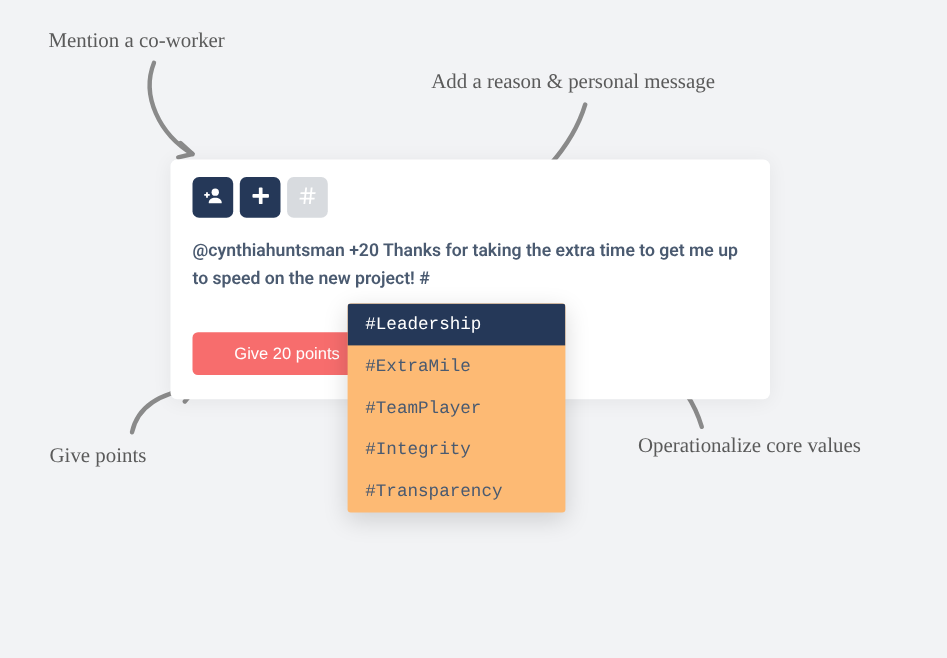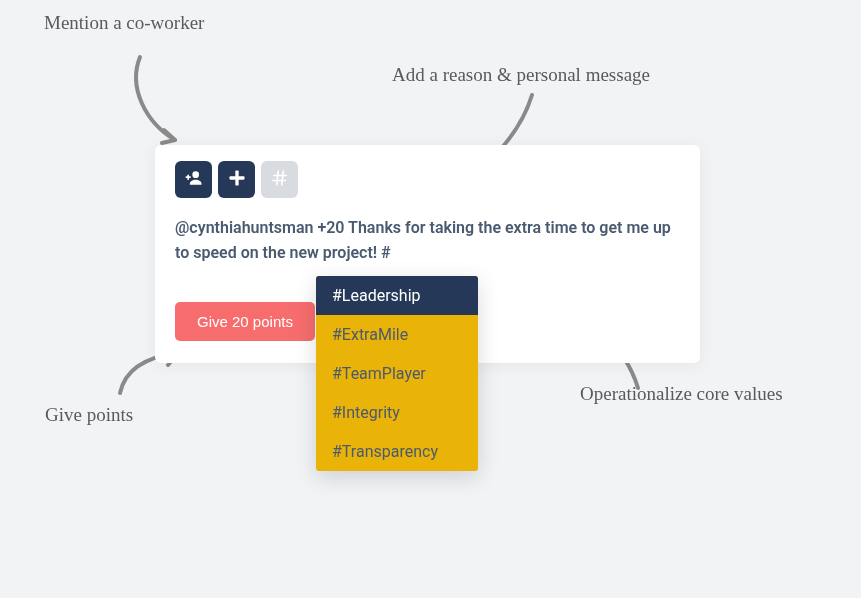--- a/index.html
+++ b/index.html
@@ -37,51 +37,52 @@
       font-size: 16px;
       line-height: 1.55;
       max-width: 500px;
     }
     .give-btn {
       margin-top: 36px;
       display: inline-block;
       background: #f76d6d;
       color: #fff;
       font-size: 15px;
-      padding: 11px 22px;
+      padding: 11px 38px;
       border-radius: 5px;
       border: none;
       cursor: pointer;
     }
     .dropdown {
       position: absolute;
       left: 316px;
       top: 276px;
-      width: 162px;
-      background: #eab308;
+      width: 198px;
+      background: #fdba74;
       box-shadow: 0 6px 22px rgba(0,0,0,0.15);
       border-radius: 3px;
       overflow: hidden;
+      font-family: Liberation Mono, monospace;
     }
     .dropdown-item {
       padding: 10px 16px;
       color: #4a5a70;
       font-size: 16px;
       cursor: pointer;
     }
     .dropdown-item.selected { background: #253858; color: #fff; }
     svg.arrow { position: absolute; }
   </style>
 </head>
 <body>
 
-<div class="hand" style="left:44px; top:12px;">Mention a co-worker</div>
+<div class="hand" style="left:44px; top:27px;">Mention a co-worker</div>
 <div class="hand" style="left:392px; top:64px;">Add a reason &amp; personal message</div>
 <div class="hand" style="left:45px; top:404px;text-align:right;">Give points</div>
-<div class="hand" style="left:580px; top:383px;">Operationalize core values</div>
+<div class="hand" style="left:580px; top:395px;">Operationalize core values</div>
 
 <svg class="arrow" style="left:120px; top:52px;" width="80" height="100" viewBox="0 0 80 100">
   <path d="M20 5 C 8 35, 25 70, 55 88" stroke="#8a8a8a" stroke-width="4" fill="none" stroke-linecap="round"></path>
   <path d="M55 88 L44 78 M55 88 L42 91" stroke="#8a8a8a" stroke-width="4" fill="none" stroke-linecap="round"></path>
 </svg>
 
 <svg class="arrow" style="left:430px; top:90px;" width="120" height="115" viewBox="0 0 120 115">
   <path d="M102 5 C 90 45, 55 80, 22 100" stroke="#8a8a8a" stroke-width="4" fill="none" stroke-linecap="round"></path>
   <path d="M22 100 L38 95 M22 100 L30 84" stroke="#8a8a8a" stroke-width="4" fill="none" stroke-linecap="round"></path>
 </svg>

